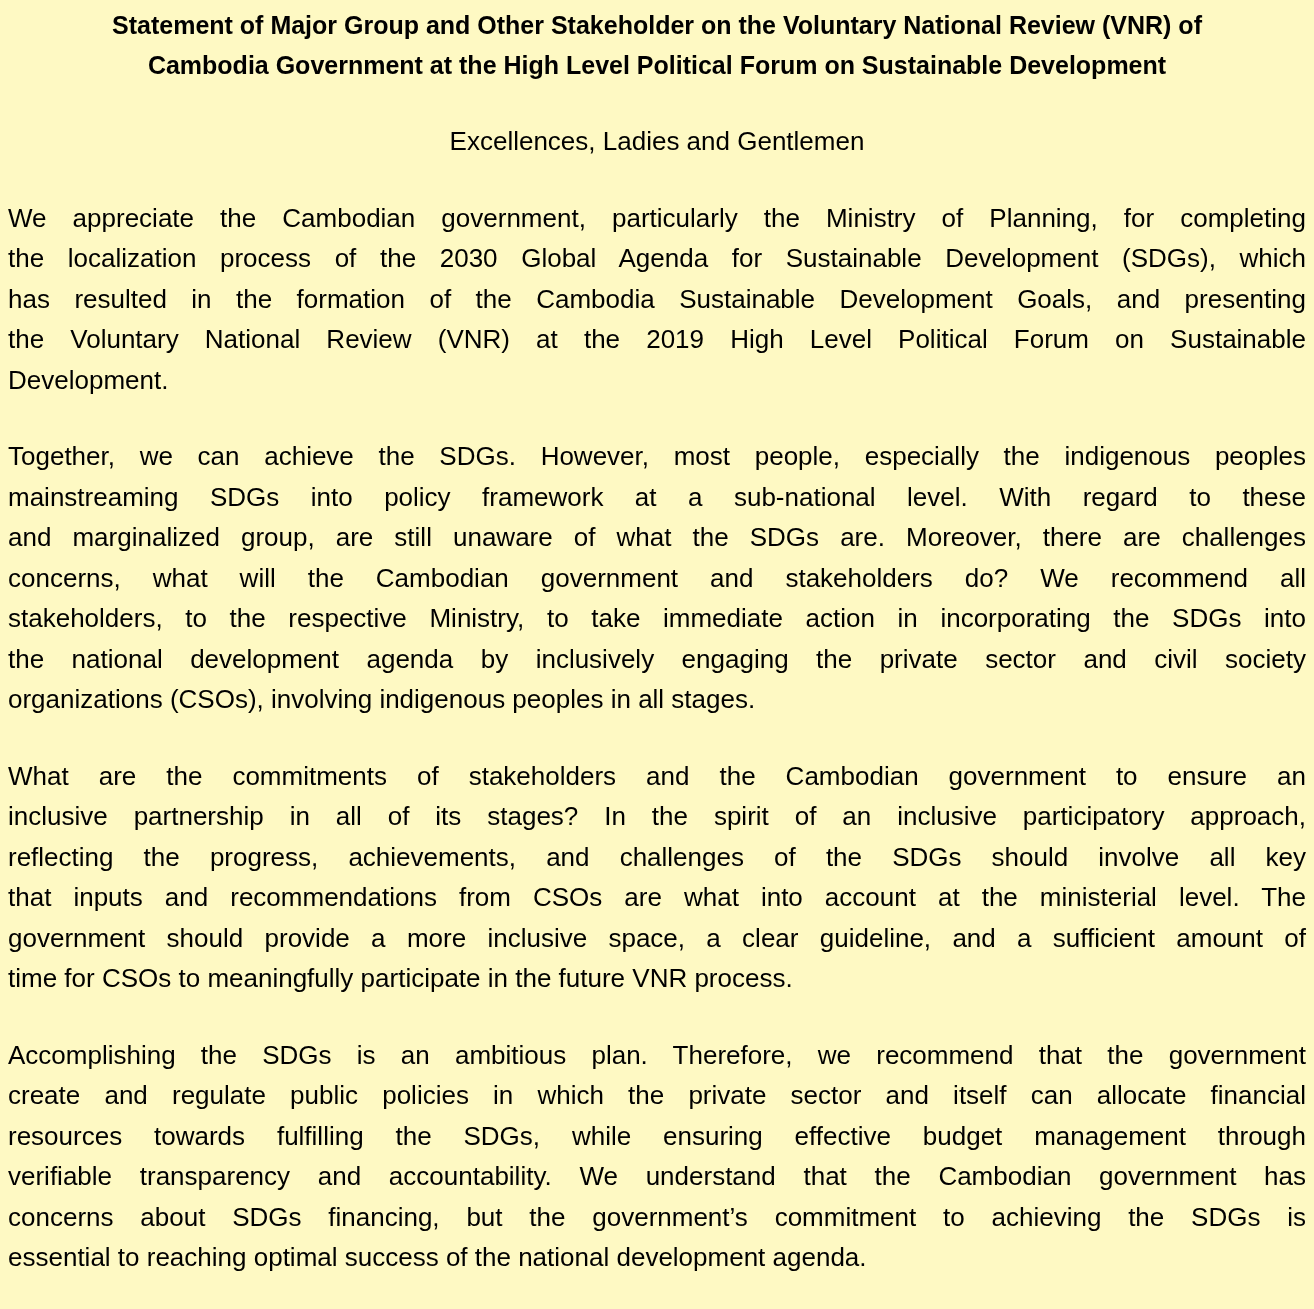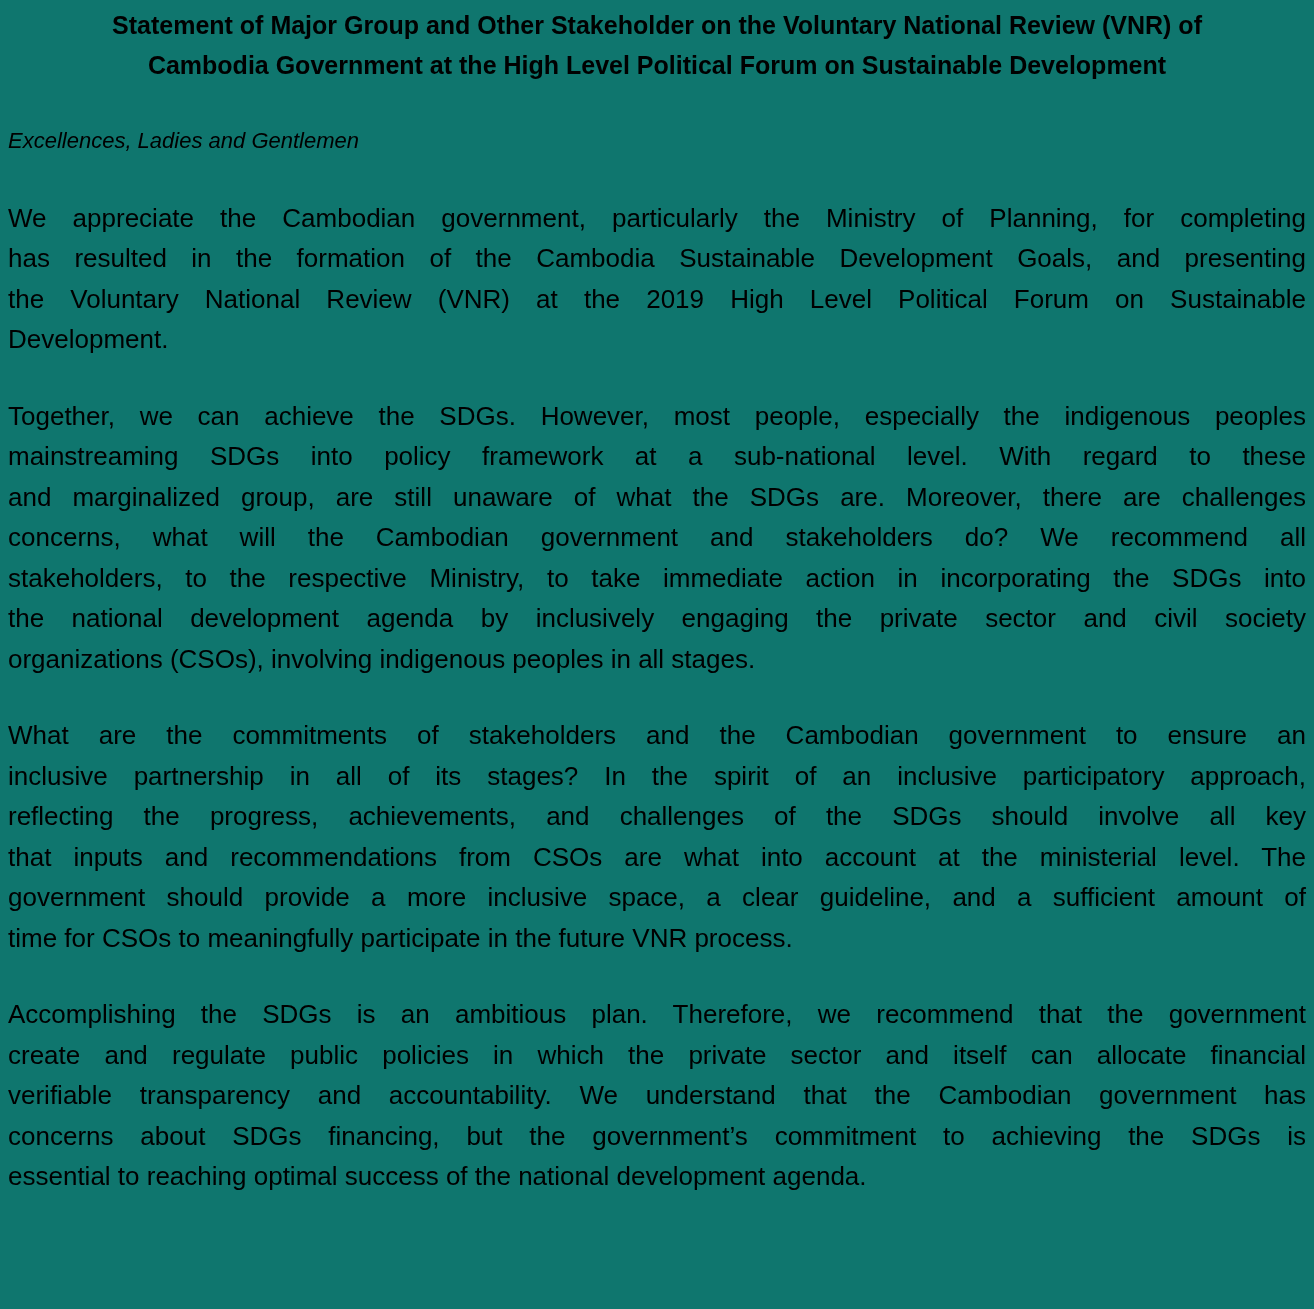--- a/index.html
+++ b/index.html
@@ -10,42 +10,41 @@
   body {
     width: 1314px;
     height: 1309px;
     overflow: hidden;
   }
   .page {
     box-sizing: border-box;
     width: 1314px;
     height: 1309px;
     padding: 5px 8px 0 8px;
-    background: #0f766e;
+    background: #fef9c3;
     color: #000000;
     font-family: "Liberation Sans", sans-serif;
   }
   .title {
     margin: 0 0 36px 0;
     font-size: 25px;
     font-weight: 700;
     line-height: 40px;
     color: #000000;
   }
   .title-line {
     text-align: center;
     white-space: nowrap;
   }
   .salutation {
     margin: 0 0 36px 0;
-    font-size: 22px;
+    font-size: 26px;
     line-height: 40.5px;
-    text-align: left;
+    text-align: center;
     white-space: nowrap;
-    font-style: italic;
   }
   .para {
     margin: 0 0 36px 0;
     font-size: 26px;
     line-height: 40.5px;
   }
   .line {
     white-space: nowrap;
     text-align: justify;
     text-align-last: justify;
@@ -62,20 +61,21 @@
 
   <div class="title">
     <div class="title-line">Statement of Major Group and Other Stakeholder on the Voluntary National Review (VNR) of</div>
     <div class="title-line">Cambodia Government at the High Level Political Forum on Sustainable Development</div>
   </div>
 
   <div class="salutation">Excellences, Ladies and Gentlemen</div>
 
   <div class="para">
     <div class="line">We appreciate the Cambodian government, particularly the Ministry of Planning, for completing</div>
+    <div class="line">the localization process of the 2030 Global Agenda for Sustainable Development (SDGs), which</div>
     <div class="line">has resulted in the formation of the Cambodia Sustainable Development Goals, and presenting</div>
     <div class="line">the Voluntary National Review (VNR) at the 2019 High Level Political Forum on Sustainable</div>
     <div class="line last">Development.</div>
   </div>
 
   <div class="para">
     <div class="line">Together, we can achieve the SDGs. However, most people, especially the indigenous peoples</div>
     <div class="line">mainstreaming SDGs into policy framework at a sub-national level. With regard to these</div>
     <div class="line">and marginalized group, are still unaware of what the SDGs are. Moreover, there are challenges</div>
     <div class="line">concerns, what will the Cambodian government and stakeholders do? We recommend all</div>
@@ -89,18 +89,19 @@
     <div class="line">inclusive partnership in all of its stages? In the spirit of an inclusive participatory approach,</div>
     <div class="line">reflecting the progress, achievements, and challenges of the SDGs should involve all key</div>
     <div class="line">that inputs and recommendations from CSOs are what into account at the ministerial level. The</div>
     <div class="line">government should provide a more inclusive space, a clear guideline, and a sufficient amount of</div>
     <div class="line last">time for CSOs to meaningfully participate in the future VNR process.</div>
   </div>
 
   <div class="para">
     <div class="line">Accomplishing the SDGs is an ambitious plan. Therefore, we recommend that the government</div>
     <div class="line">create and regulate public policies in which the private sector and itself can allocate financial</div>
+    <div class="line">resources towards fulfilling the SDGs, while ensuring effective budget management through</div>
     <div class="line">verifiable transparency and accountability. We understand that the Cambodian government has</div>
     <div class="line">concerns about SDGs financing, but the government’s commitment to achieving the SDGs is</div>
     <div class="line last">essential to reaching optimal success of the national development agenda.</div>
   </div>
 
 </div>
 
 </body></html>

